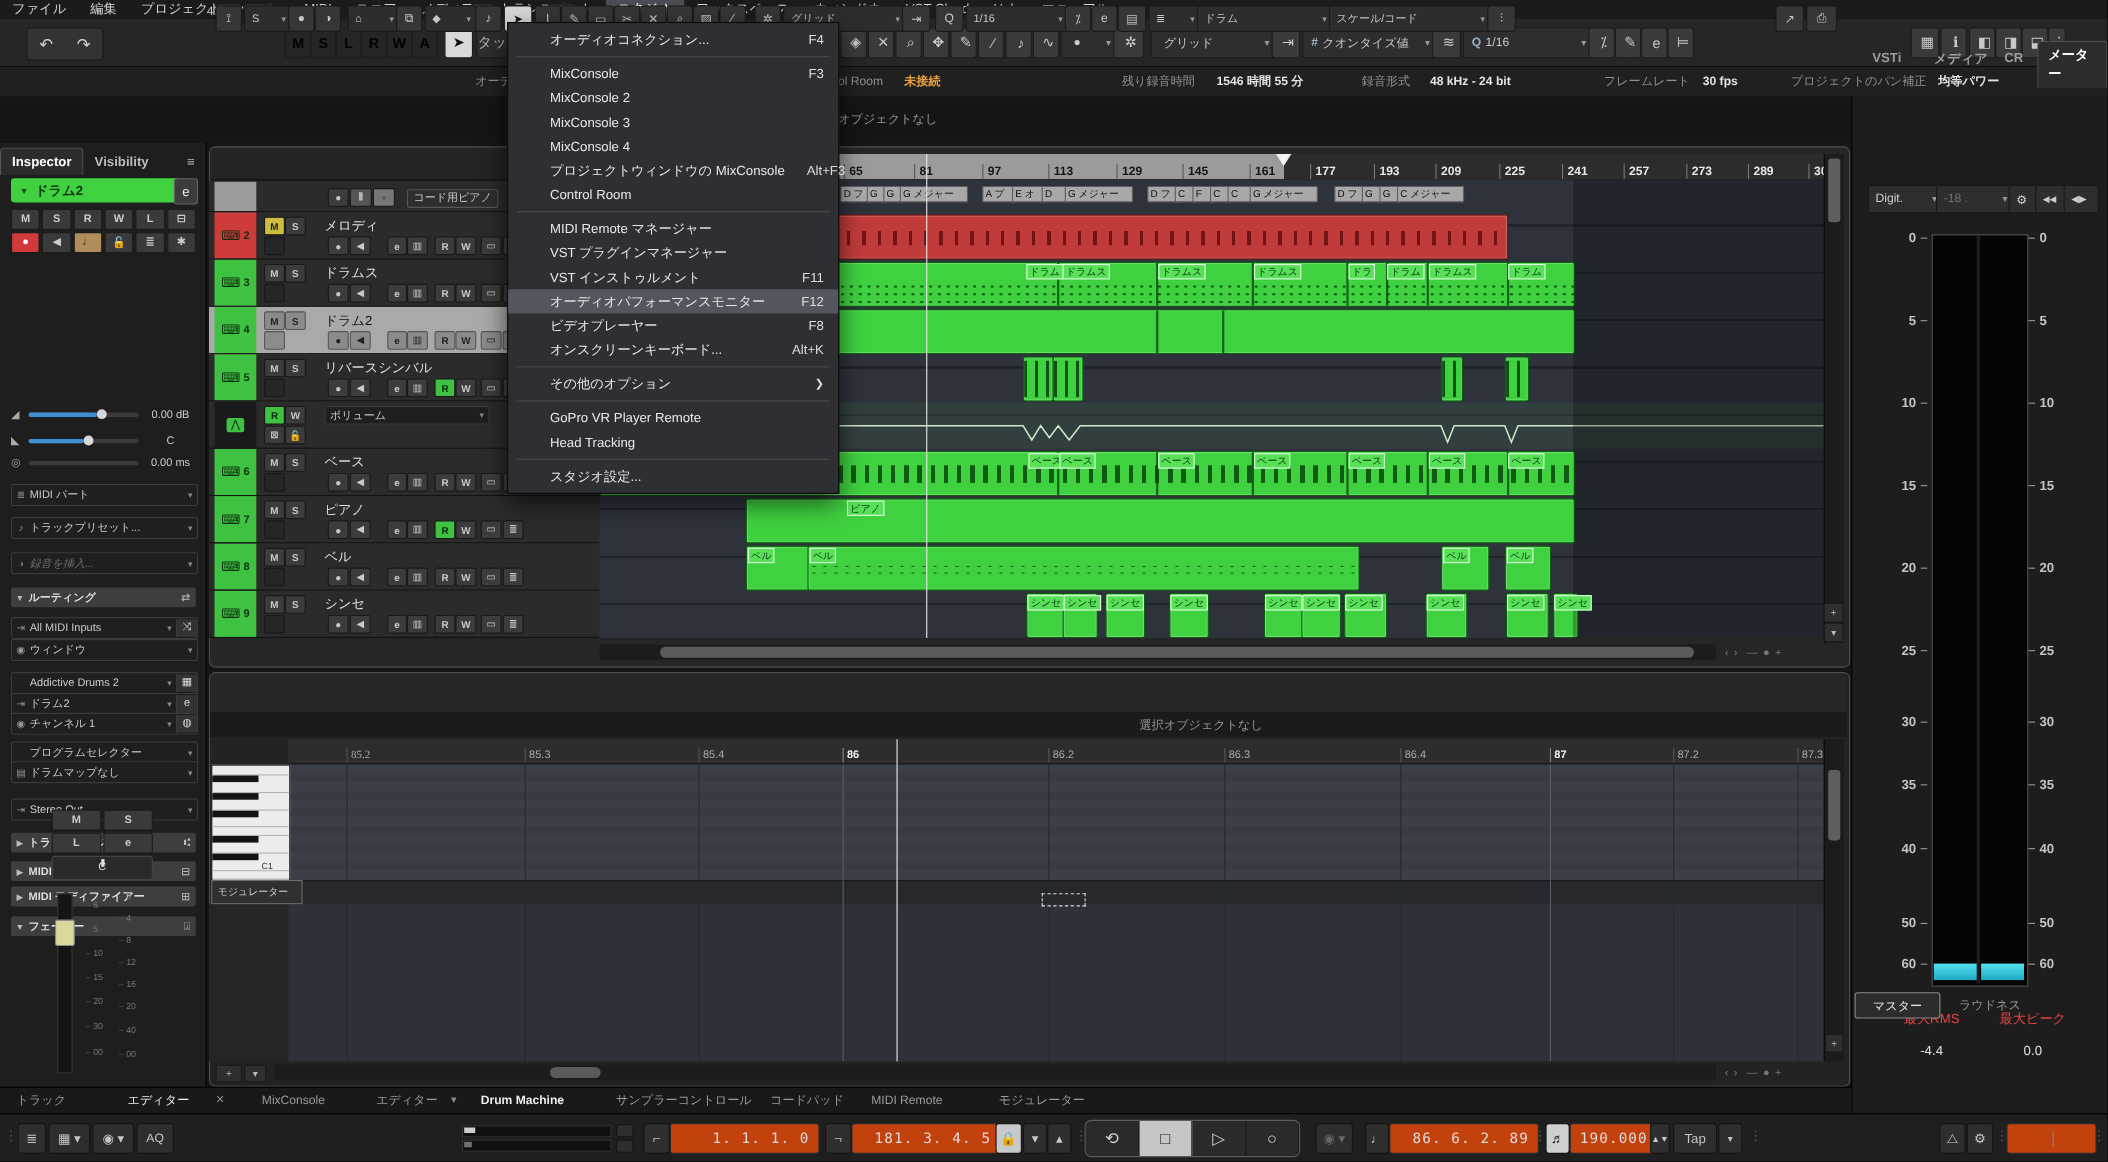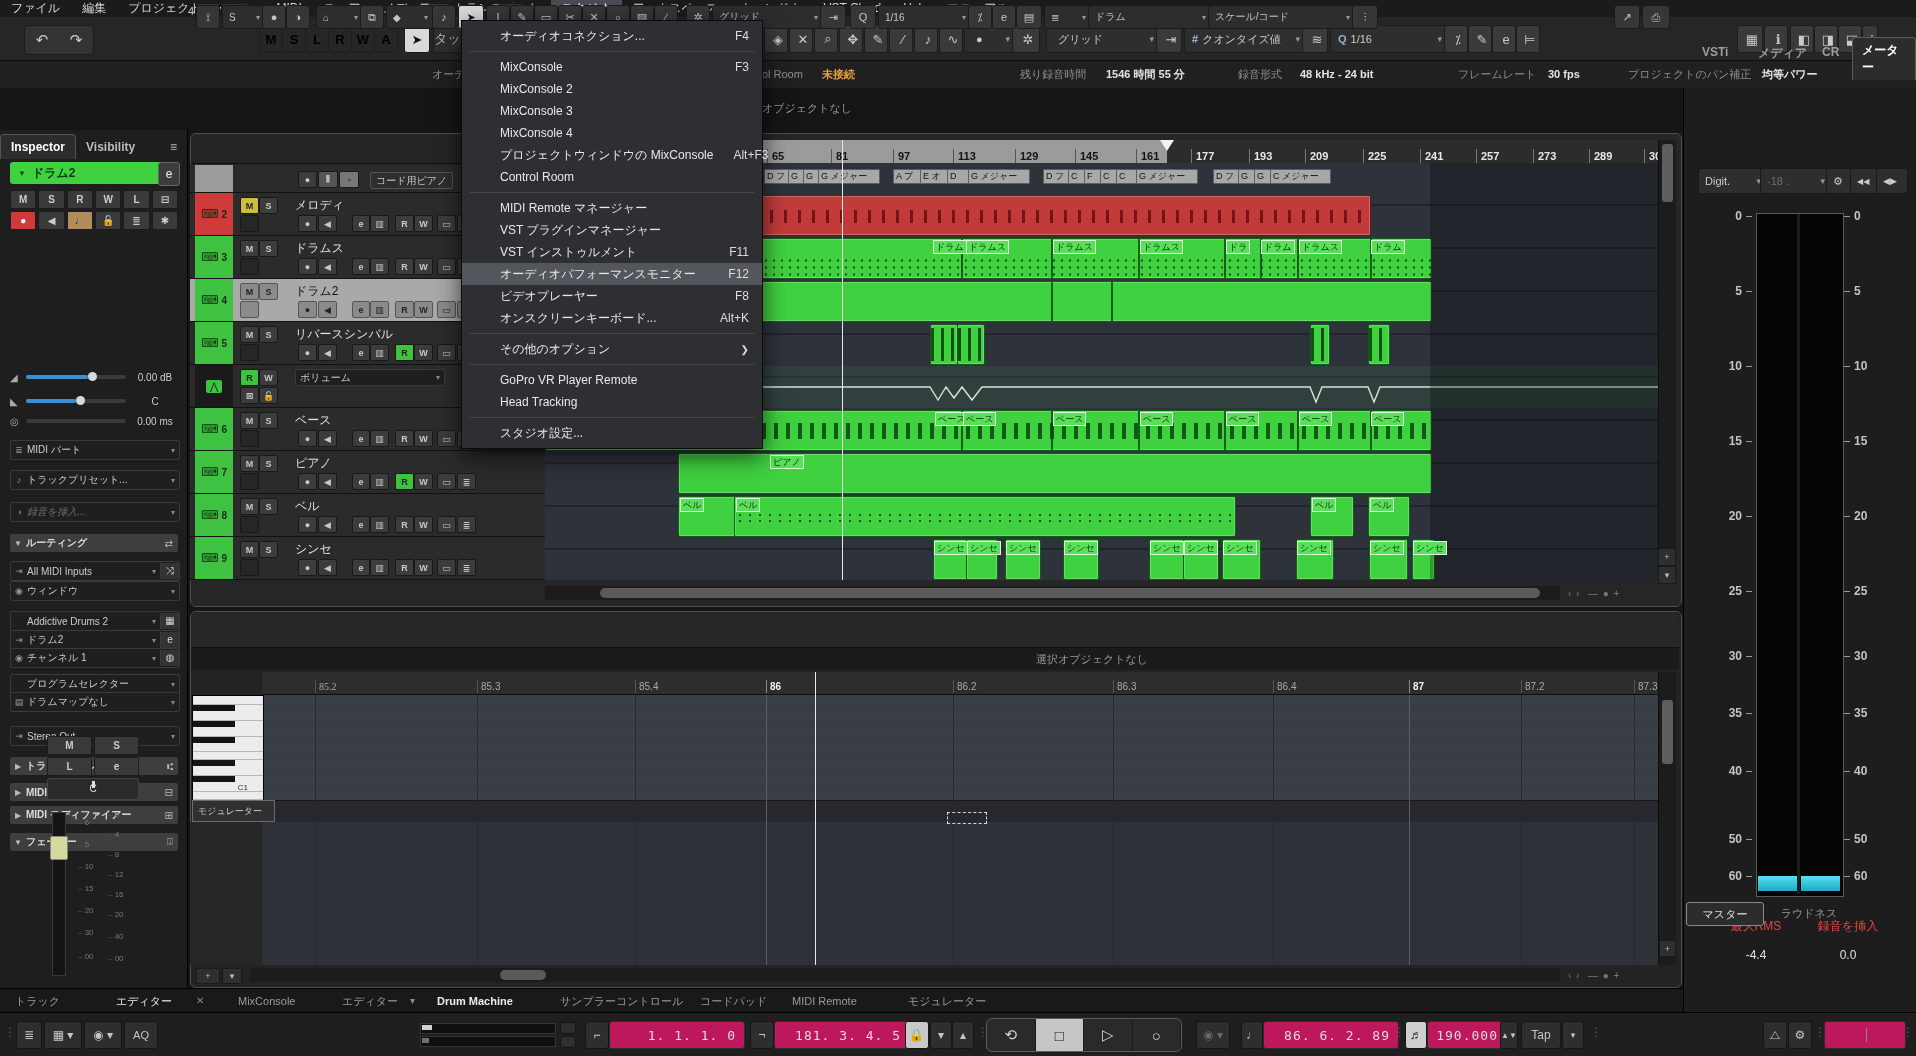--- a/index.html
+++ b/index.html
@@ -150,21 +150,21 @@
   .rz-bt.on{border:1px solid #8a8a8a;border-radius:3px;background:#2c2c2c;color:#e8e8e8;}
   
   .btabbar{position:absolute;left:0;top:988px;width:1683px;height:24px;background:#191919;border-top:1px solid #000;}
   .btab{position:absolute;top:0;height:24px;line-height:24px;font-size:11px;color:#9b9b9b;white-space:nowrap;}
   .btab.on{color:#ececec;}
   .btab.bold{color:#ececec;font-weight:bold;}
   .btab.x{color:#8a8a8a;font-size:10px;}
   
   .transport{position:absolute;left:0;top:1012px;width:100%;height:44px;background:#1f1f1f;border-top:1px solid #000;}
   .tr-btn{position:absolute;top:8px;height:26px;background:#2e2e2e;border:1px solid #151515;border-radius:3px;color:#c6c6c6;display:flex;align-items:center;justify-content:center;font-size:12px;}
-  .tr-field{position:absolute;top:8px;height:26px;background:#be185d;border:1px solid #2c2c2c;border-radius:3px;color:#dedede;font-family:"DejaVu Sans Mono",monospace;font-size:13px;display:flex;align-items:center;justify-content:flex-end;padding-right:8px;letter-spacing:1px;}
+  .tr-field{position:absolute;top:8px;height:26px;background:#c2410c;border:1px solid #2c2c2c;border-radius:3px;color:#dedede;font-family:"DejaVu Sans Mono",monospace;font-size:13px;display:flex;align-items:center;justify-content:flex-end;padding-right:8px;letter-spacing:1px;}
   .tr-dots{position:absolute;top:12px;color:#555;font-size:12px;letter-spacing:1px;}
   .tgroup{position:absolute;left:986px;top:5px;width:194px;height:32px;background:#2a2a2a;border:1px solid #5c5c5c;border-radius:6px;display:flex;overflow:hidden;}
   .tgb{flex:1;display:flex;align-items:center;justify-content:center;color:#d2d2d2;font-size:15px;border-right:1px solid #1a1a1a;}
   .tgb.sel{background:#c6c6c6;color:#161616;}
   .perf{position:absolute;left:420px;top:10px;width:136px;}
   .perf .pb{height:9px;background:#101010;border:1px solid #343434;margin-bottom:2px;position:relative;}
   .perf .pb i{position:absolute;left:1px;top:1px;height:5px;background:#cfcfcf;}
   
   .smenu{position:absolute;left:461px;top:20px;width:300px;background:#2e2f33;border:1px solid #0b0b0b;box-shadow:0 8px 22px rgba(0,0,0,.65);padding:4px 0;z-index:50;}
   .mi{height:22px;display:flex;align-items:center;padding:0 13px 0 38px;font-size:12px;color:#e8e8e8;white-space:nowrap;}
@@ -962,21 +962,21 @@
       <div class="mt r" style="left: 1854px; top: 434px;">15</div>
       <div class="mt r" style="left: 1854px; top: 509px;">20</div>
       <div class="mt r" style="left: 1854px; top: 584px;">25</div>
       <div class="mt r" style="left: 1854px; top: 649px;">30</div>
       <div class="mt r" style="left: 1854px; top: 706px;">35</div>
       <div class="mt r" style="left: 1854px; top: 764px;">40</div>
       <div class="mt r" style="left: 1854px; top: 832px;">50</div>
       <div class="mt r" style="left: 1854px; top: 869px;">60</div>
     </div>
   <div class="rms-l" style="left:1713px;top:918px;">最大RMS</div>
-  <div class="rms-l" style="left:1805px;top:918px;">録音を挿入</div>
+  <div class="rms-l" style="left:1805px;top:918px;">最大ピーク</div>
   <div class="rms-v" style="left:1713px;top:948px;">-4.4</div>
   <div class="rms-v" style="left:1805px;top:948px;">0.0</div>
   <div class="rz-bt on" style="left:1686px;width:76px;">マスター</div>
   <div class="rz-bt" style="left:1774px;width:70px;">ラウドネス</div>
 
   <div class="btabbar">
 
   <div class="btab" style="left: 15px;">トラック</div>
       <div class="btab on" style="left: 116px;">エディター</div>
       <div class="btab x" style="left: 196px;">✕</div>

